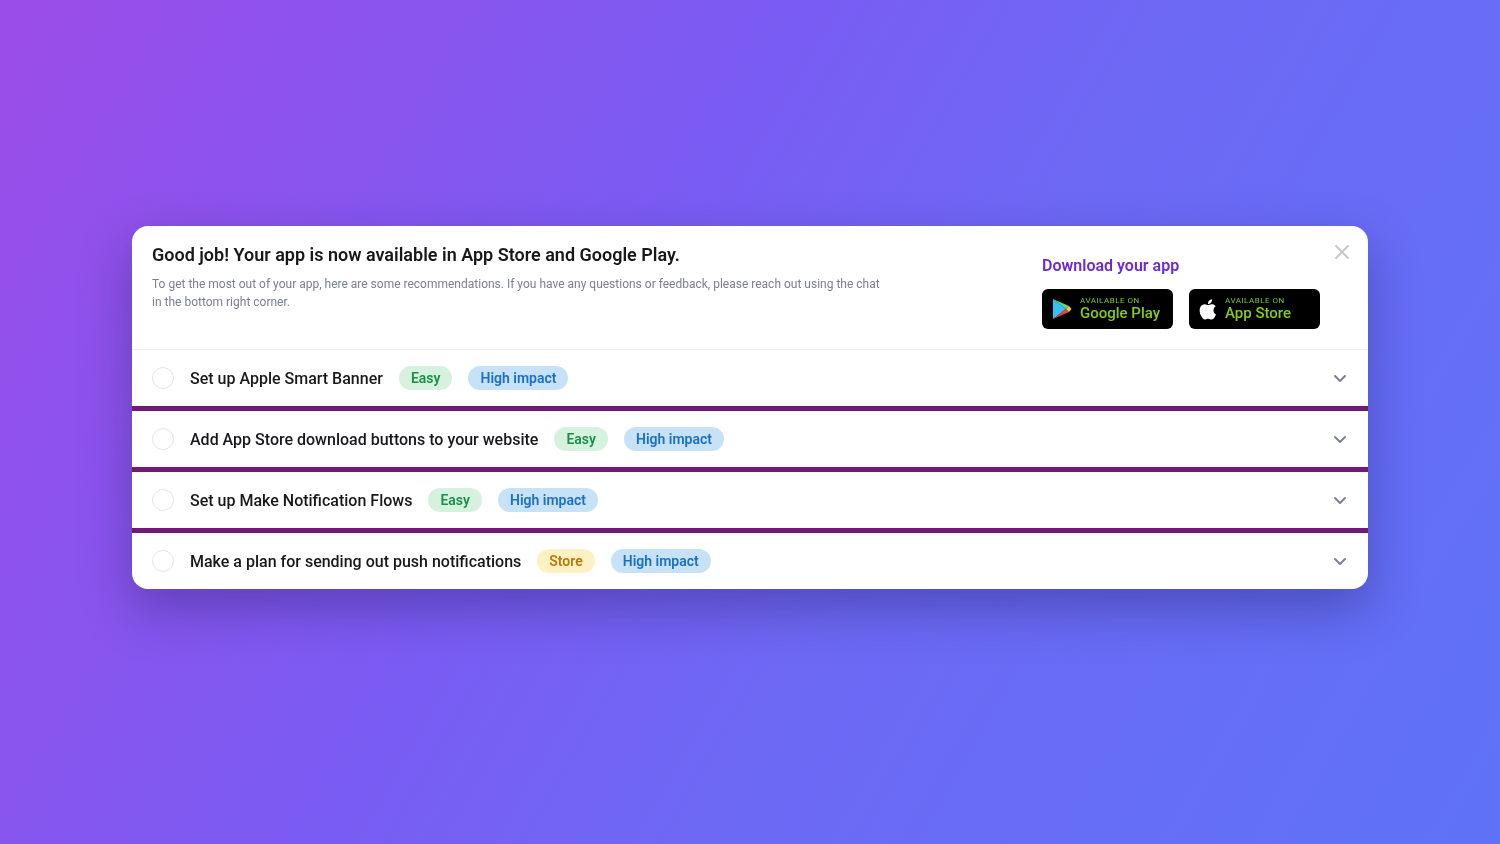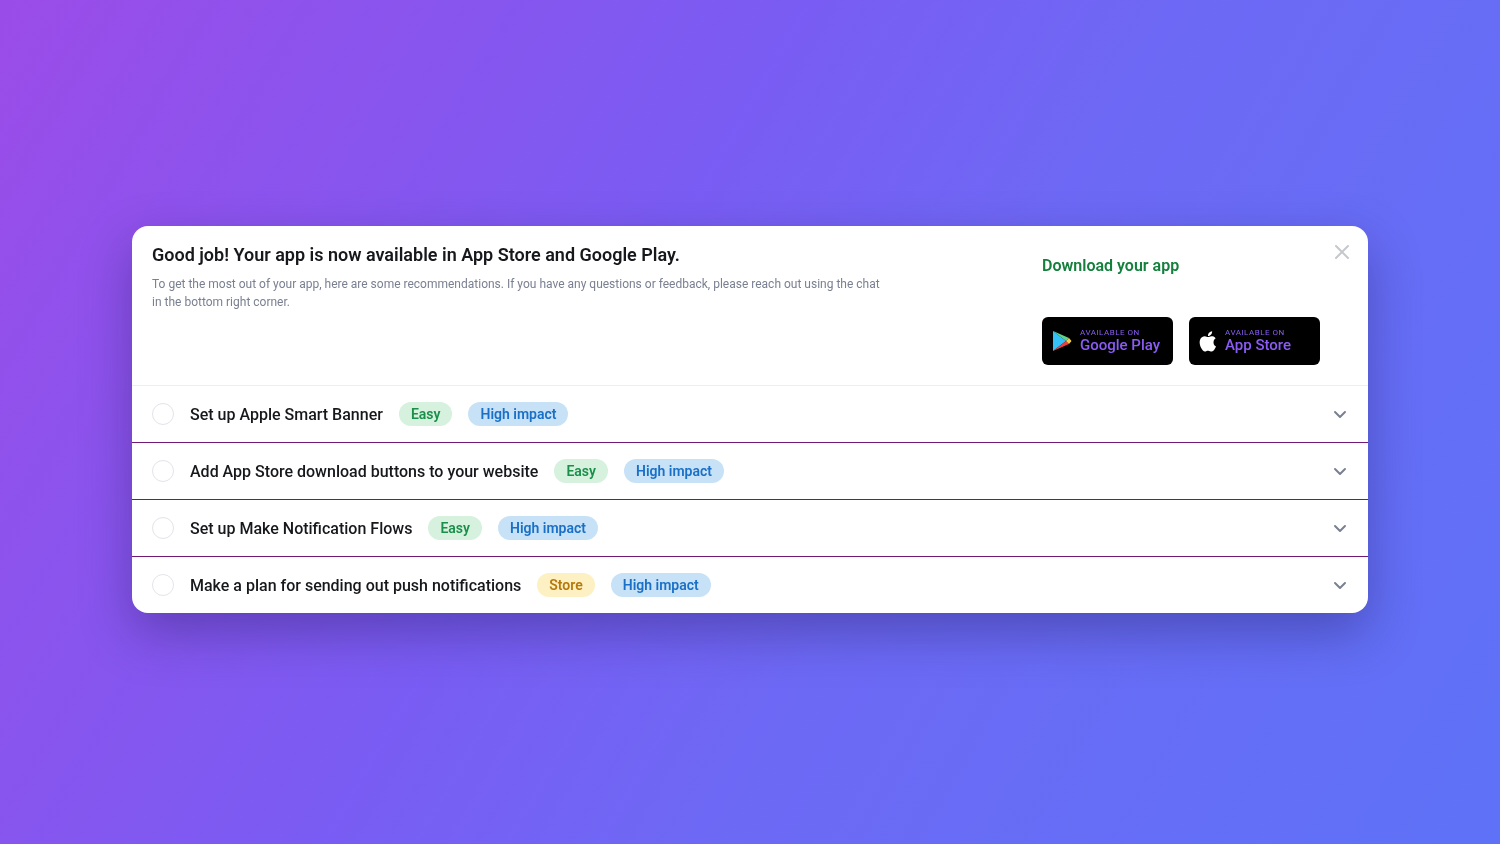--- a/index.html
+++ b/index.html
@@ -60,39 +60,38 @@
       color: #7a8091;
       line-height: 1.5;
     }
     .header-right {
       padding-top: 12px;
       padding-right: 28px;
     }
     .download-label {
       font-size: 16px;
       font-weight: 600;
-      color: #15803d;
+      color: #6d28d9;
       margin-bottom: 14px;
     }
     .store-badges {
       display: flex;
       gap: 16px;
     }
     .store-badge {
       background: #000;
-      color: #8b5cf6;
+      color: #84cc16;
       border-radius: 6px;
-      height: 48px;
+      height: 40px;
       width: 131px;
       display: flex;
       align-items: center;
       padding: 0 10px;
       gap: 8px;
       cursor: pointer;
-      margin-top: 28px;
     }
     .store-badge-text {
       display: flex;
       flex-direction: column;
       line-height: 1;
     }
     .store-badge-top {
       font-size: 8px;
       letter-spacing: 0.5px;
       font-weight: 400;
@@ -104,21 +103,21 @@
       white-space: nowrap;
     }
     .rec-list {
       display: flex;
       flex-direction: column;
     }
     .rec-row {
       display: flex;
       align-items: center;
       padding: 16px 20px;
-      border-bottom: 1px solid #701a75;
+      border-bottom: 5px solid #701a75;
       cursor: pointer;
       gap: 16px;
     }
     .rec-row:last-child {
       border-bottom: none;
     }
     .rec-check {
       width: 22px;
       height: 22px;
       border-radius: 50%;

